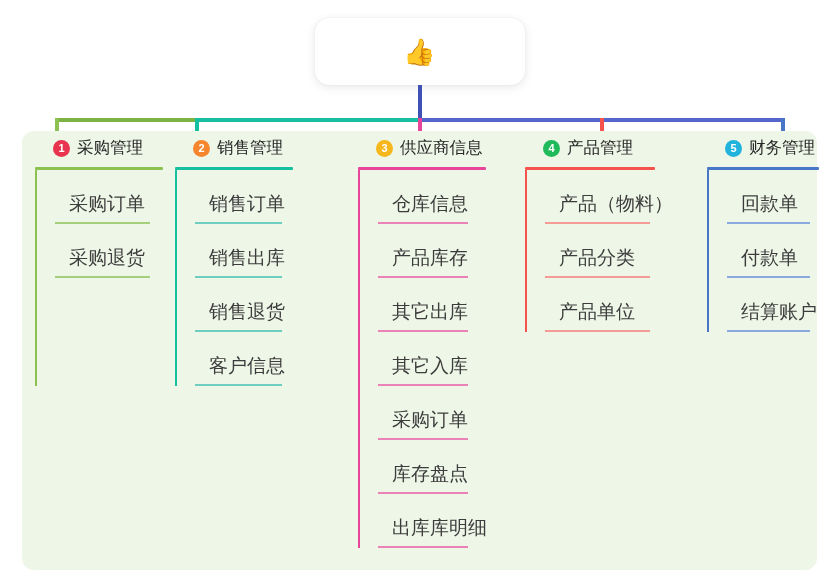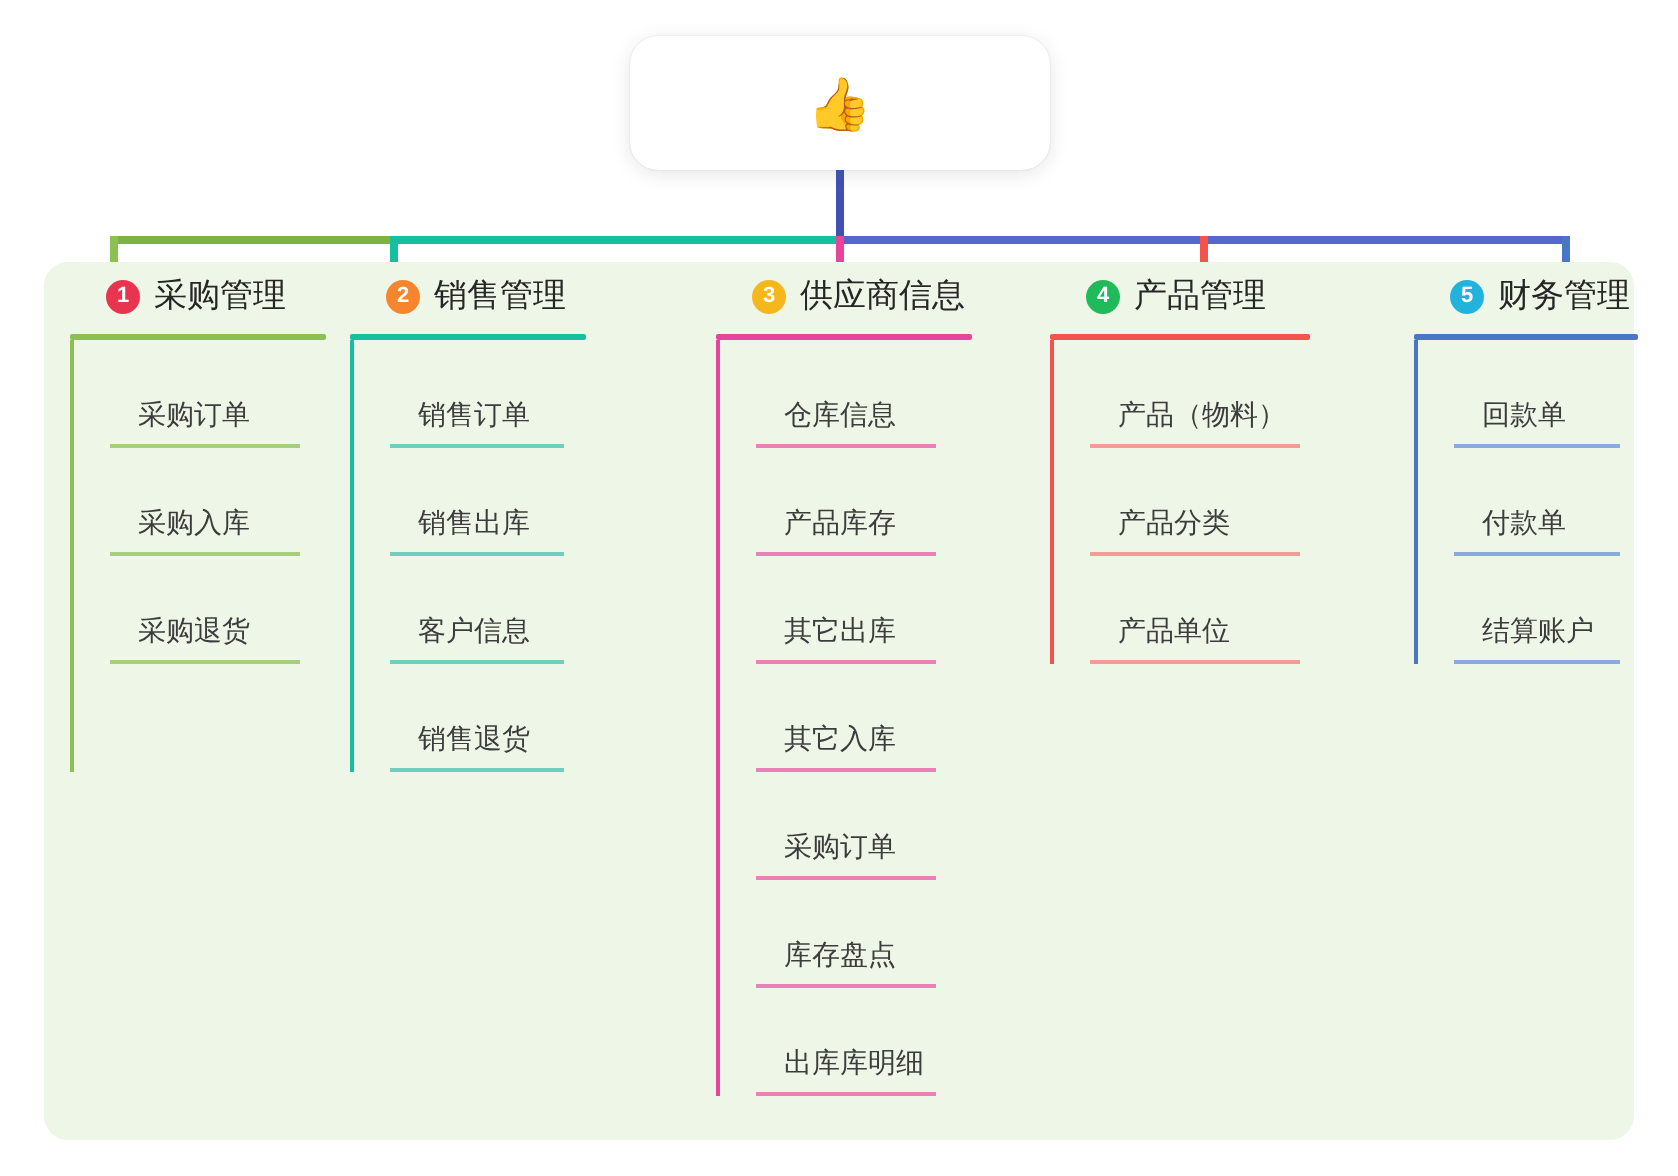--- a/index.html
+++ b/index.html
@@ -128,21 +128,21 @@
   .leaf {
     position: relative;
     height: 54px;
     box-sizing: border-box;
     margin-left: 0;
   }
   .leaf-text {
     position: absolute;
     left: 14px;
     bottom: 7px;
-    font-size: 14px;
+    font-size: 19px;
     color: #3c3c3c;
     white-space: nowrap;
   }
   .leaf-underline {
     position: absolute;
     left: 0;
     bottom: 0;
     height: 1.6px;
   }
 </style>
@@ -179,24 +179,20 @@
           <span class="col-title">采购管理</span>
         </div>
         <div class="col-underline" style="background: rgb(140, 193, 82); width: 128px;"></div>
         <div class="leaves">
           <div class="stem" style="background: rgb(140, 193, 82); height: 216px; left: 0px;"></div>
           <div class="leaf">
             <span class="leaf-text">采购订单</span>
             <div class="leaf-underline" style="background: rgb(165, 207, 122); width: 95px;"></div>
           </div>
           <div class="leaf">
-            <span class="leaf-text">采购入库</span>
-            <div class="leaf-underline" style="background: rgb(165, 207, 122); width: 95px;"></div>
-          </div>
-          <div class="leaf">
             <span class="leaf-text">采购退货</span>
             <div class="leaf-underline" style="background: rgb(165, 207, 122); width: 95px;"></div>
           </div>
         </div>
       </div>
       <div class="column" style="left: 153px;">
         <div class="col-header">
           <span class="badge" style="background: rgb(245, 134, 46);">2</span>
           <span class="col-title">销售管理</span>
         </div>
@@ -205,27 +201,27 @@
           <div class="stem" style="background: rgb(22, 191, 160); height: 216px; left: 0px;"></div>
           <div class="leaf">
             <span class="leaf-text">销售订单</span>
             <div class="leaf-underline" style="background: rgb(110, 206, 192); width: 87px;"></div>
           </div>
           <div class="leaf">
             <span class="leaf-text">销售出库</span>
             <div class="leaf-underline" style="background: rgb(110, 206, 192); width: 87px;"></div>
           </div>
           <div class="leaf">
+            <span class="leaf-text">销售退货</span>
+            <div class="leaf-underline" style="background: rgb(110, 206, 192); width: 87px;"></div>
+          </div>
+          <div class="leaf">
             <span class="leaf-text">客户信息</span>
             <div class="leaf-underline" style="background: rgb(110, 206, 192); width: 87px;"></div>
           </div>
-          <div class="leaf">
-            <span class="leaf-text">销售退货</span>
-            <div class="leaf-underline" style="background: rgb(110, 206, 192); width: 87px;"></div>
-          </div>
         </div>
       </div>
       <div class="column" style="left: 336px;">
         <div class="col-header">
           <span class="badge" style="background: rgb(246, 183, 28);">3</span>
           <span class="col-title">供应商信息</span>
         </div>
         <div class="col-underline" style="background: rgb(232, 68, 156); width: 128px;"></div>
         <div class="leaves">
           <div class="stem" style="background: rgb(232, 68, 156); height: 378px; left: 0px;"></div>

